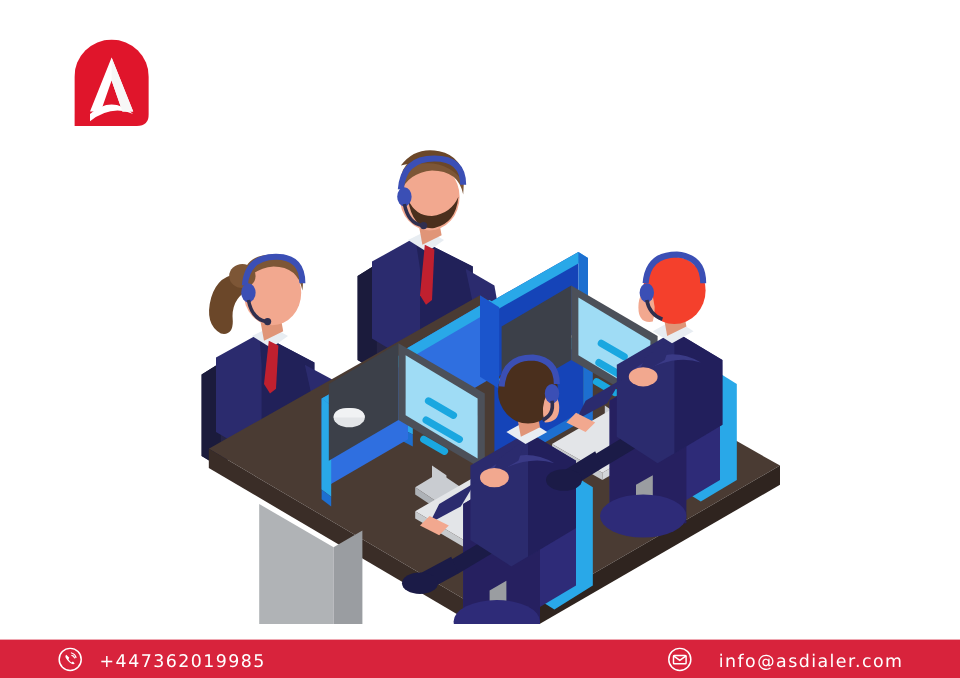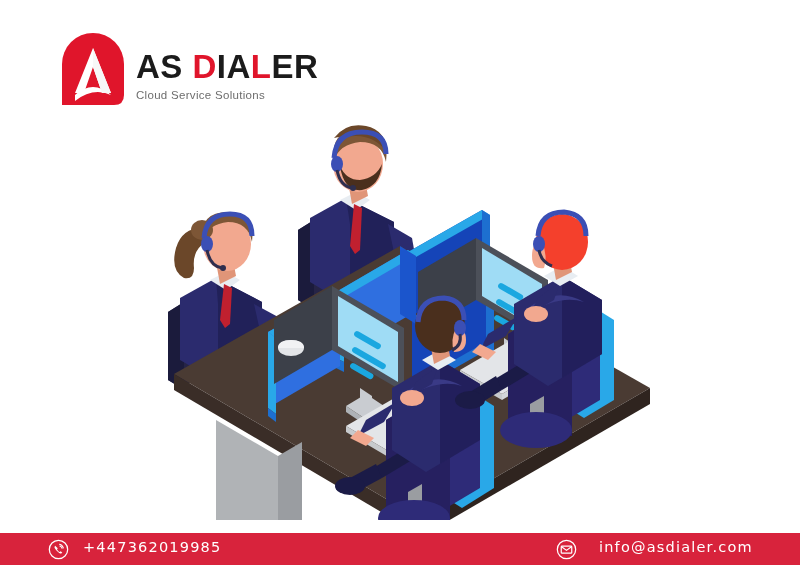--- a/index.html
+++ b/index.html
@@ -76,21 +76,21 @@
   #footer-sep {
     position: absolute;
     left: 0;
     bottom: 32px;
     width: 800px;
     height: 3px;
     background: #ffffff;
   }
   .footer-item {
     display: flex;
-    align-items: flex-start;
+    align-items: flex-end;
     position: absolute;
   }
   #footer-phone { left: 48px; }
   #footer-email { left: 556px; gap: 8px; }
   .footer-icon {
     width: 21px;
     height: 21px;
     flex: 0 0 auto;
   }
   .footer-text {
@@ -111,24 +111,20 @@
 
     <div id="logo-mark">
       <svg width="62" height="72" viewBox="0 0 62 72" xmlns="http://www.w3.org/2000/svg">
         <path d="M0,31 A31,31 0 0,1 62,31 L62,62 Q62,72 52,72 L0,72 Z" fill="#e0152b"></path>
         <path d="M31,15 L13,60 L22,60 L31,34 L40,60 L49,60 Z" fill="#ffffff"></path>
         <path d="M13,62 Q31,46 49,62 Q31,54 13,68 Z" fill="#ffffff"></path>
         <path d="M31,15 L31,34 L40,60 L49,60 Z" fill="#f7f7f7"></path>
       </svg>
     </div>
 
-    <div id="logo-wordmark">
-      <div class="word-line"><span class="w-black">AS </span><span class="w-red">D</span><span class="w-black">IA</span><span class="w-red">L</span><span class="w-black">ER</span></div>
-      <div class="tagline">Cloud Service Solutions</div>
-    </div>
 
   </div>
 
   <div id="illustration">
     <svg width="520" height="400" viewBox="0 0 520 400" xmlns="http://www.w3.org/2000/svg">
 
       <g>
 
         <path d="M148,110 L164,100 L178,108 L178,178 L162,188 L148,180 Z" fill="#262447"></path>
         <path d="M148,110 L164,100 L164,190 L148,180 Z" fill="#1b1b3c"></path>

